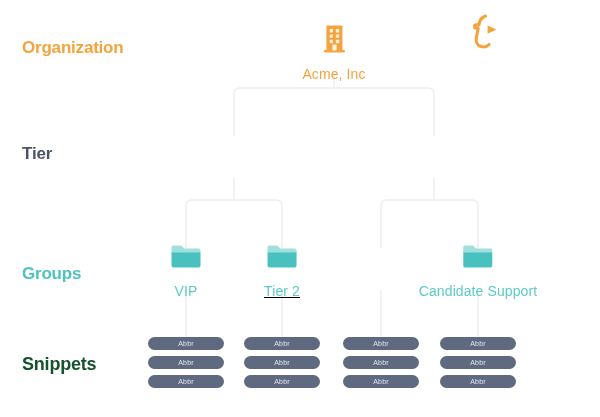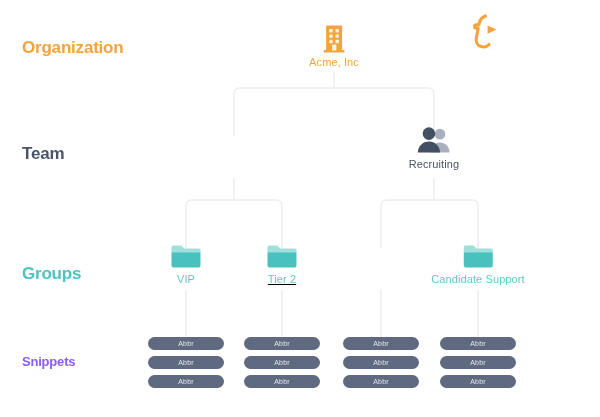--- a/index.html
+++ b/index.html
@@ -36,33 +36,33 @@
   
   .row-label {
     position: absolute;
     font-weight: bold;
     letter-spacing: -0.2px;
     white-space: nowrap;
   }
   .row-label.org      { left: 22px;  top: 38px;  font-size: 17px; color: #F5A33C; }
   .row-label.team     { left: 22px;  top: 144px; font-size: 17px; color: #4B5466; }
   .row-label.groups   { left: 22px;  top: 264px; font-size: 17px; color: #4EC3C0; }
-  .row-label.snippets { left: 22px;  top: 354px; font-size: 13px; color: #8b5cf6; }
+  .row-label.snippets { left: 22px;  top: 354px; font-size: 18px; color: #14532d; }
 
   
   .node {
     position: absolute;
     transform: translateX(-50%);
     text-align: center;
     white-space: nowrap;
   }
   .node .node-label {
     display: block;
-    margin-top: 2px;
-    font-size: 11px;
+    margin-top: 12px;
+    font-size: 14px;
     letter-spacing: 0.1px;
   }
 
   
   .node.org { top: 24px; }
   .node.org .node-label { color: #F5A33C; }
 
   
   .node.team { top: 126px; }
   .node.team .node-label { color: #4B5466; }
@@ -132,21 +132,21 @@
   </svg>
 
   <div id="brand-logo">
     <svg width="36" height="40" viewBox="0 0 36 40" fill="none">
       <path d="M19.5 4 C16.5 5.2 14.2 7.4 13.4 10.6 L12.9 12.9 L10.4 12.9 C9.3 12.9 8.6 13.6 8.6 14.6 C8.6 15.6 9.3 16.3 10.4 16.3 L12.2 16.3 L10.4 25.6 C9.6 29.8 11.3 33.4 15.2 34.6 C18.2 35.5 21.1 34.6 23.1 32.5" stroke="#F5A33C" stroke-width="3.1" stroke-linecap="round" stroke-linejoin="round" fill="none"></path>
       <path d="M21.6 13.6 L30.4 17.6 L21.6 21.8 Z" fill="#F5A33C"></path>
     </svg>
   </div>
 
   <div class="row-label org">Organization</div>
-  <div class="row-label team">Team</div>
+  <div class="row-label team">Tier</div>
   <div class="row-label groups">Groups</div>
   <div class="row-label snippets">Snippets</div>
 
   <div class="node org" style="left:334px;">
     <span class="icon-wrap">
       <svg width="26" height="30" viewBox="0 0 26 30" fill="none">
         <rect x="5" y="1.5" width="16" height="25" rx="1" fill="#F5A33C"></rect>
         <rect x="2.5" y="26" width="21" height="2.6" rx="1.1" fill="#F5A33C"></rect>
         <rect x="8.2" y="5" width="3.4" height="3.4" rx="0.6" fill="#FDF0DF"></rect>
         <rect x="14.4" y="5" width="3.4" height="3.4" rx="0.6" fill="#FDF0DF"></rect>
@@ -154,31 +154,20 @@
         <rect x="14.4" y="10.4" width="3.4" height="3.4" rx="0.6" fill="#FDF0DF"></rect>
         <rect x="8.2" y="15.8" width="3.4" height="3.4" rx="0.6" fill="#FDF0DF"></rect>
         <rect x="14.4" y="15.8" width="3.4" height="3.4" rx="0.6" fill="#FDF0DF"></rect>
         <rect x="10.9" y="20.4" width="4.4" height="6" rx="0.6" fill="#FDF0DF"></rect>
       </svg>
     </span>
     <span class="node-label">Acme, Inc</span>
   </div>
 
 
-  <div class="node team" style="left:434px;">
-    <span class="icon-wrap">
-      <svg width="36" height="30" viewBox="0 0 36 30" fill="none">
-        <circle cx="24.2" cy="8.2" r="5.4" fill="#A8AFBD"></circle>
-        <path d="M14.6 26.5 C14.6 20.8 18.9 16.6 24.2 16.6 C29.5 16.6 33.8 20.8 33.8 26.5 Z" fill="#A8AFBD"></path>
-        <circle cx="13.2" cy="7.6" r="6.3" fill="#434F63"></circle>
-        <path d="M2.1 26.5 C2.1 20.1 7.1 15.4 13.2 15.4 C19.3 15.4 24.3 20.1 24.3 26.5 Z" fill="#434F63"></path>
-      </svg>
-    </span>
-    <span class="node-label">Recruiting</span>
-  </div>
 
   <div class="node group" style="left:186px;">
     <span class="icon-wrap">
       <svg width="32" height="28" viewBox="0 0 32 28" fill="none">
         <path d="M1.5 4.2 C1.5 3.2 2.3 2.4 3.3 2.4 L11.2 2.4 L14.2 5.6 L28.7 5.6 C29.7 5.6 30.5 6.4 30.5 7.4 L30.5 10.2 L1.5 10.2 Z" fill="#9FDFDC"></path>
         <path d="M1.5 9.4 L30.5 9.4 L30.5 22.6 C30.5 23.6 29.7 24.4 28.7 24.4 L3.3 24.4 C2.3 24.4 1.5 23.6 1.5 22.6 Z" fill="#49C2BF"></path>
       </svg>
     </span>
     <span class="node-label">VIP</span>
   </div>

